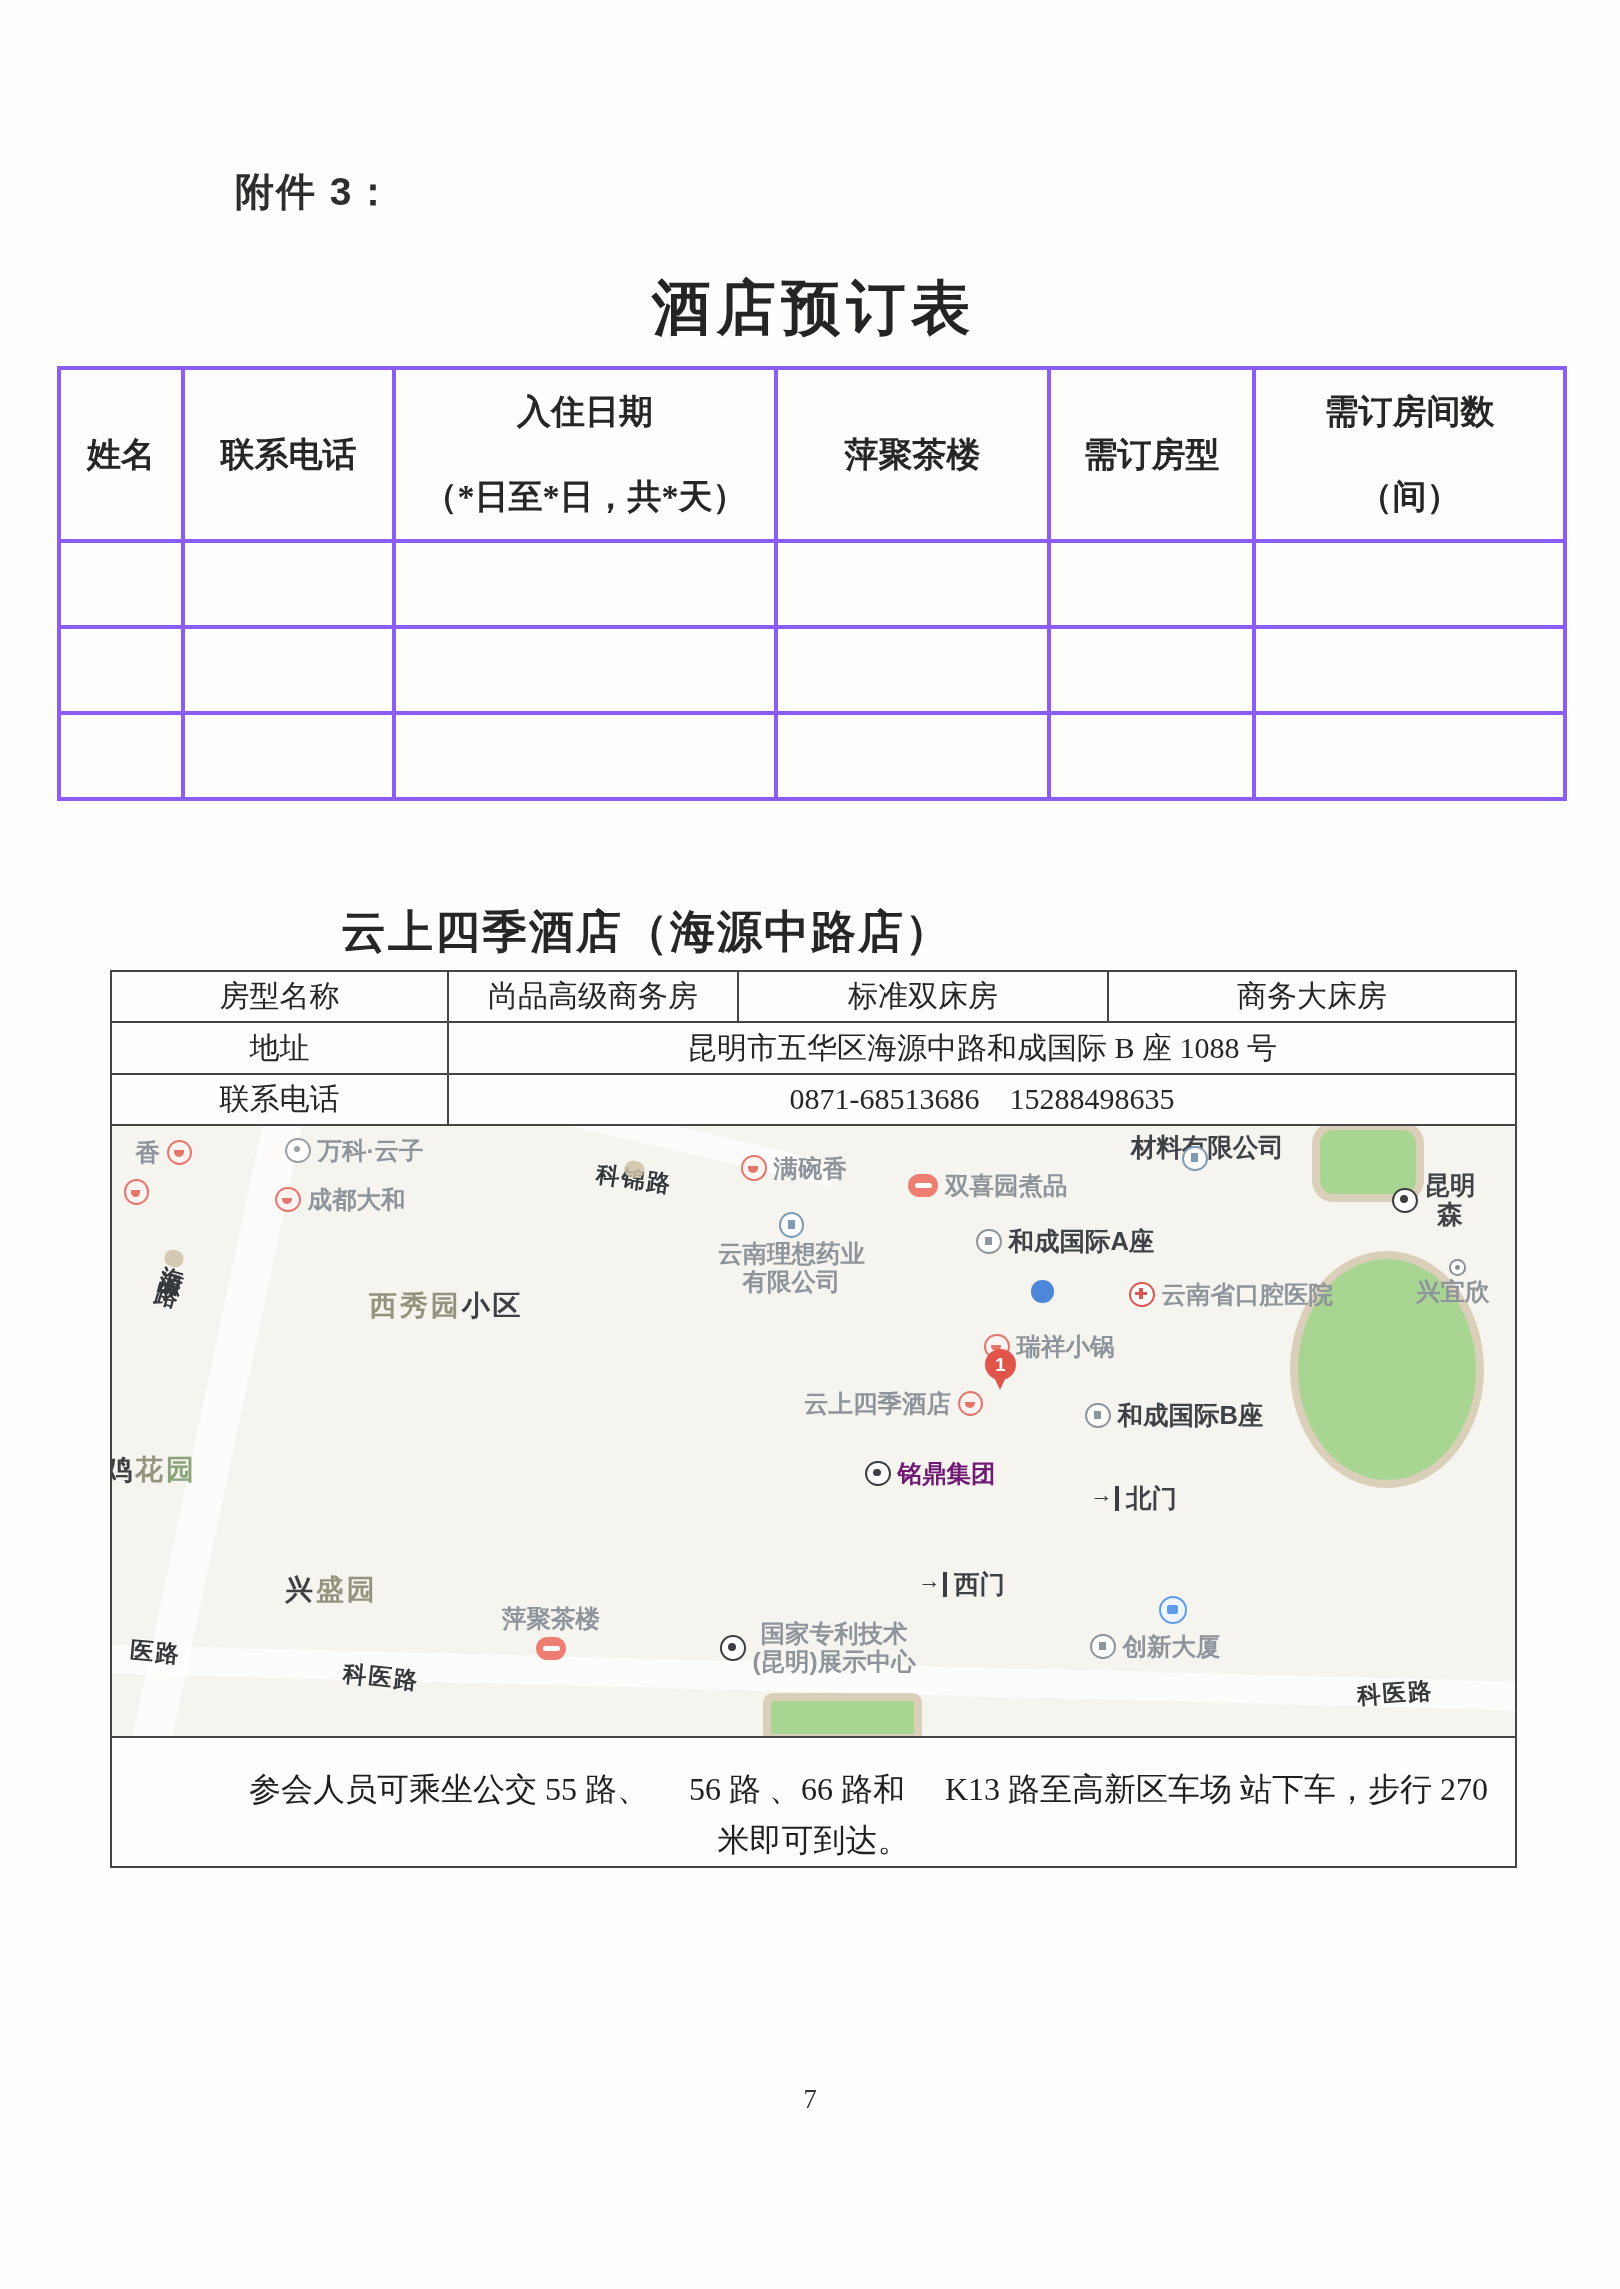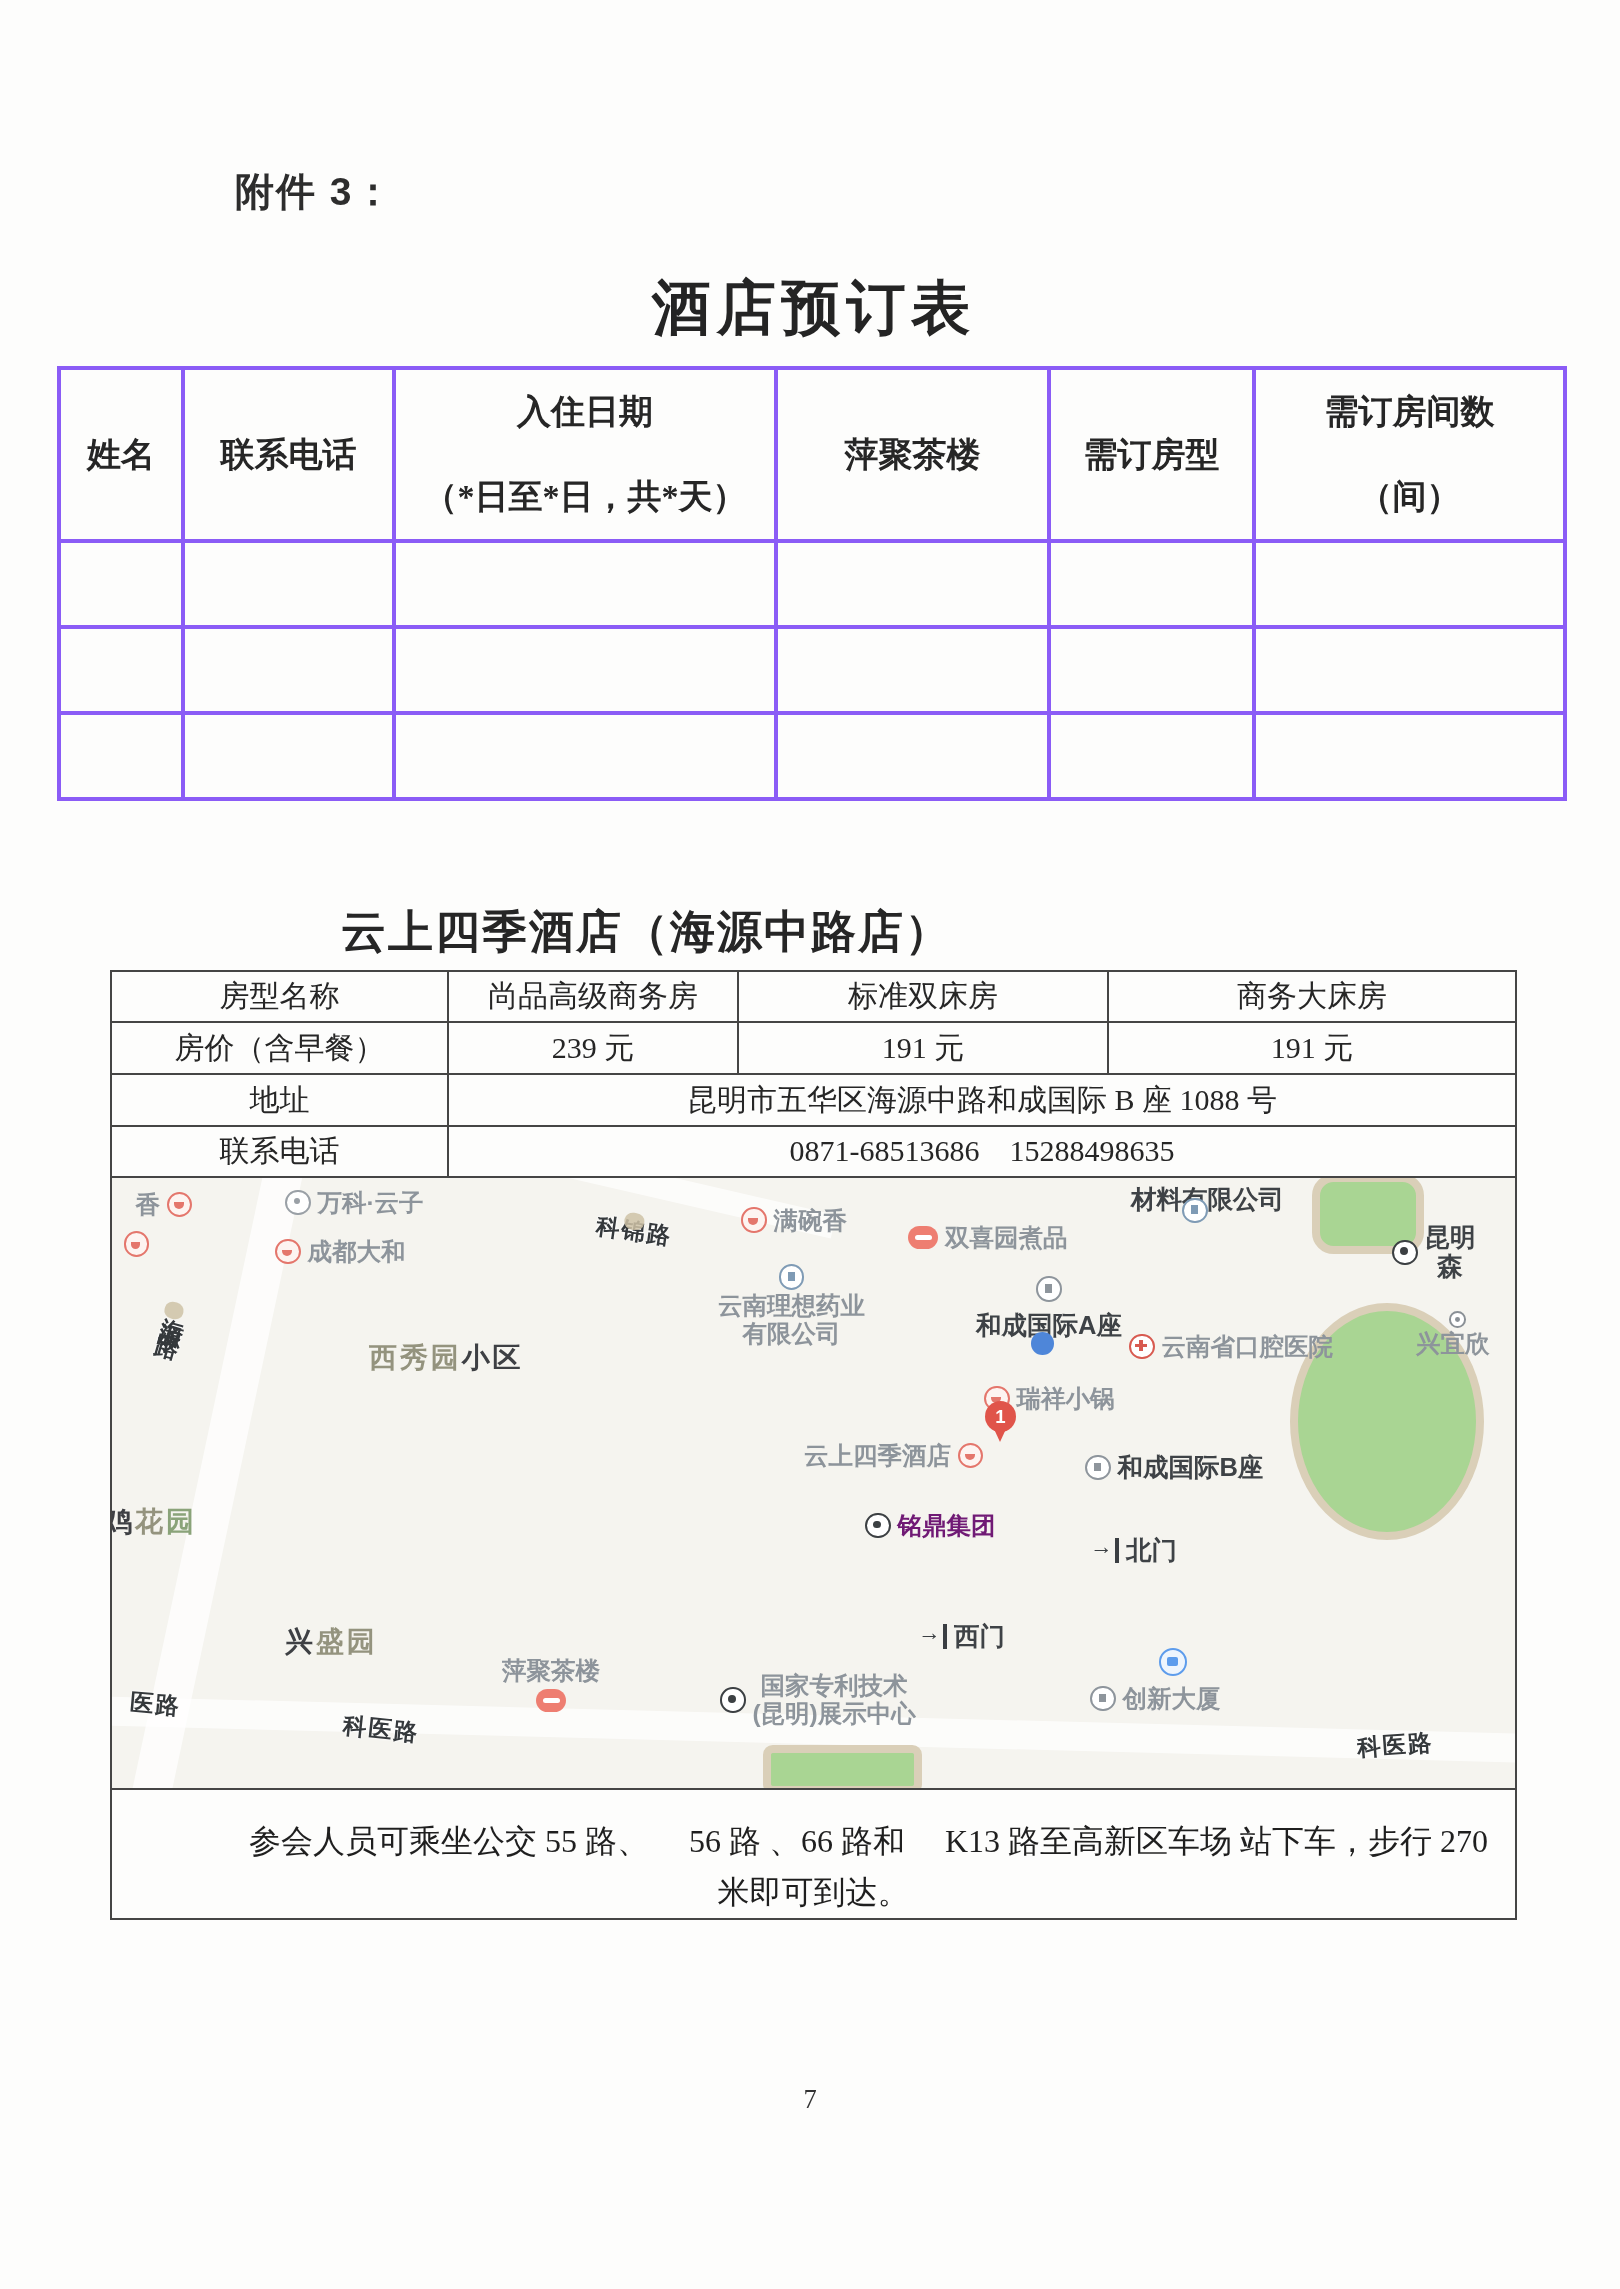--- a/index.html
+++ b/index.html
@@ -169,26 +169,20 @@
         <col style="width:370px">
         <col style="width:408px">
     </colgroup>
     <tbody>
       <tr class="h-r1">
         <td>房型名称</td>
         <td>尚品高级商务房</td>
         <td>标准双床房</td>
         <td>商务大床房</td>
       </tr>
-      <tr class="h-r2">
-        <td>房价（含早餐）</td>
-        <td>239 元</td>
-        <td>191 元</td>
-        <td>191 元</td>
-      </tr>
       <tr class="h-r3">
         <td>地址</td>
         <td colspan="3">昆明市五华区海源中路和成国际 B 座 1088 号</td>
       </tr>
       <tr class="h-r4">
         <td>联系电话</td>
         <td colspan="3">0871-68513686　15288498635</td>
       </tr>
       <tr class="h-map">
         <td colspan="4">
@@ -239,21 +233,21 @@
                   <div>森</div>
                 </span>
               </div>
               <div class="marker g col" style="left: 606px; top: 86px;">
                 <span class="ic ic-bldg-b"></span>
                 <span class="txt m-lines">
                   <div>云南理想药业</div>
                   <div>有限公司</div>
                 </span>
               </div>
-              <div class="marker d" style="left: 864px; top: 98px; flex-direction: column;">
+              <div class="marker d" style="left: 864px; top: 98px;">
                 <span class="ic ic-bldg-g"></span>
                 <span class="txt">和成国际A座</span>
               </div>
               <div class="marker area" style="left: 257px; top: 161px;">
                 <span class="txt"><span class="ol">西秀园</span><span class="dk">小区</span></span>
               </div>
               <div class="marker " style="left: 919px; top: 154px;">
                 <span class="ic ic-dot"></span>
               </div>
               <div class="marker g" style="left: 1017px; top: 152px;">

